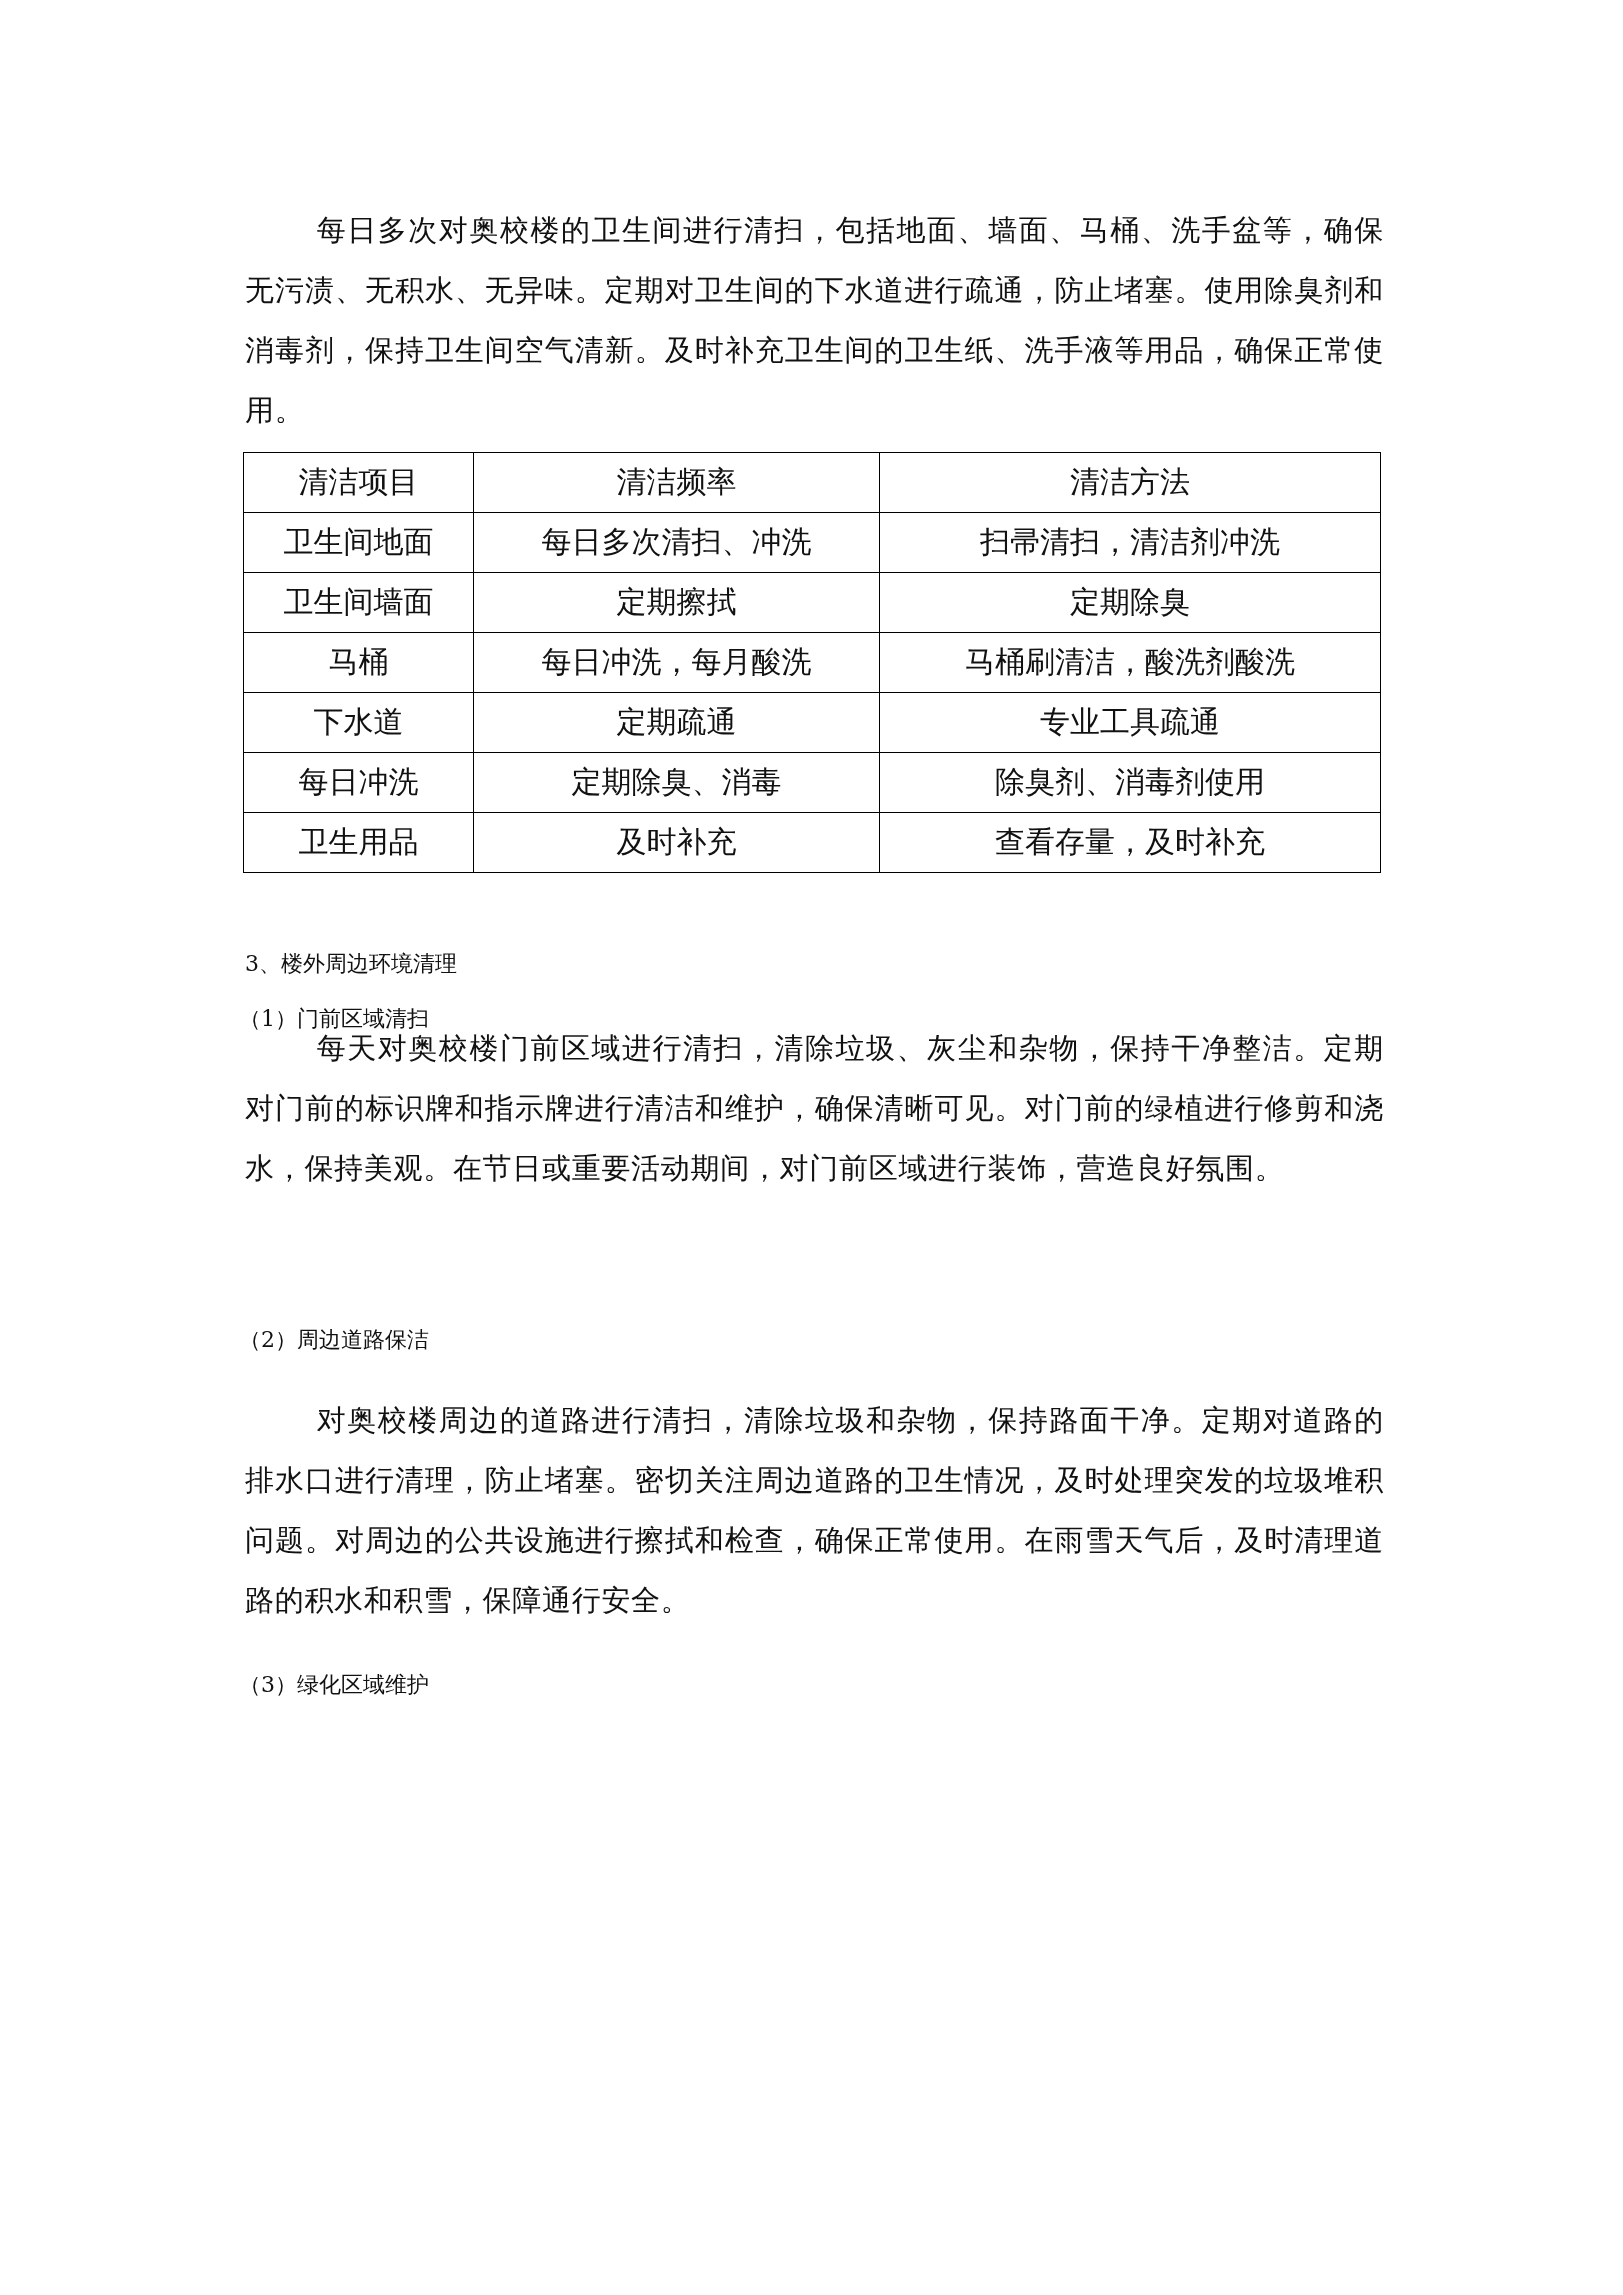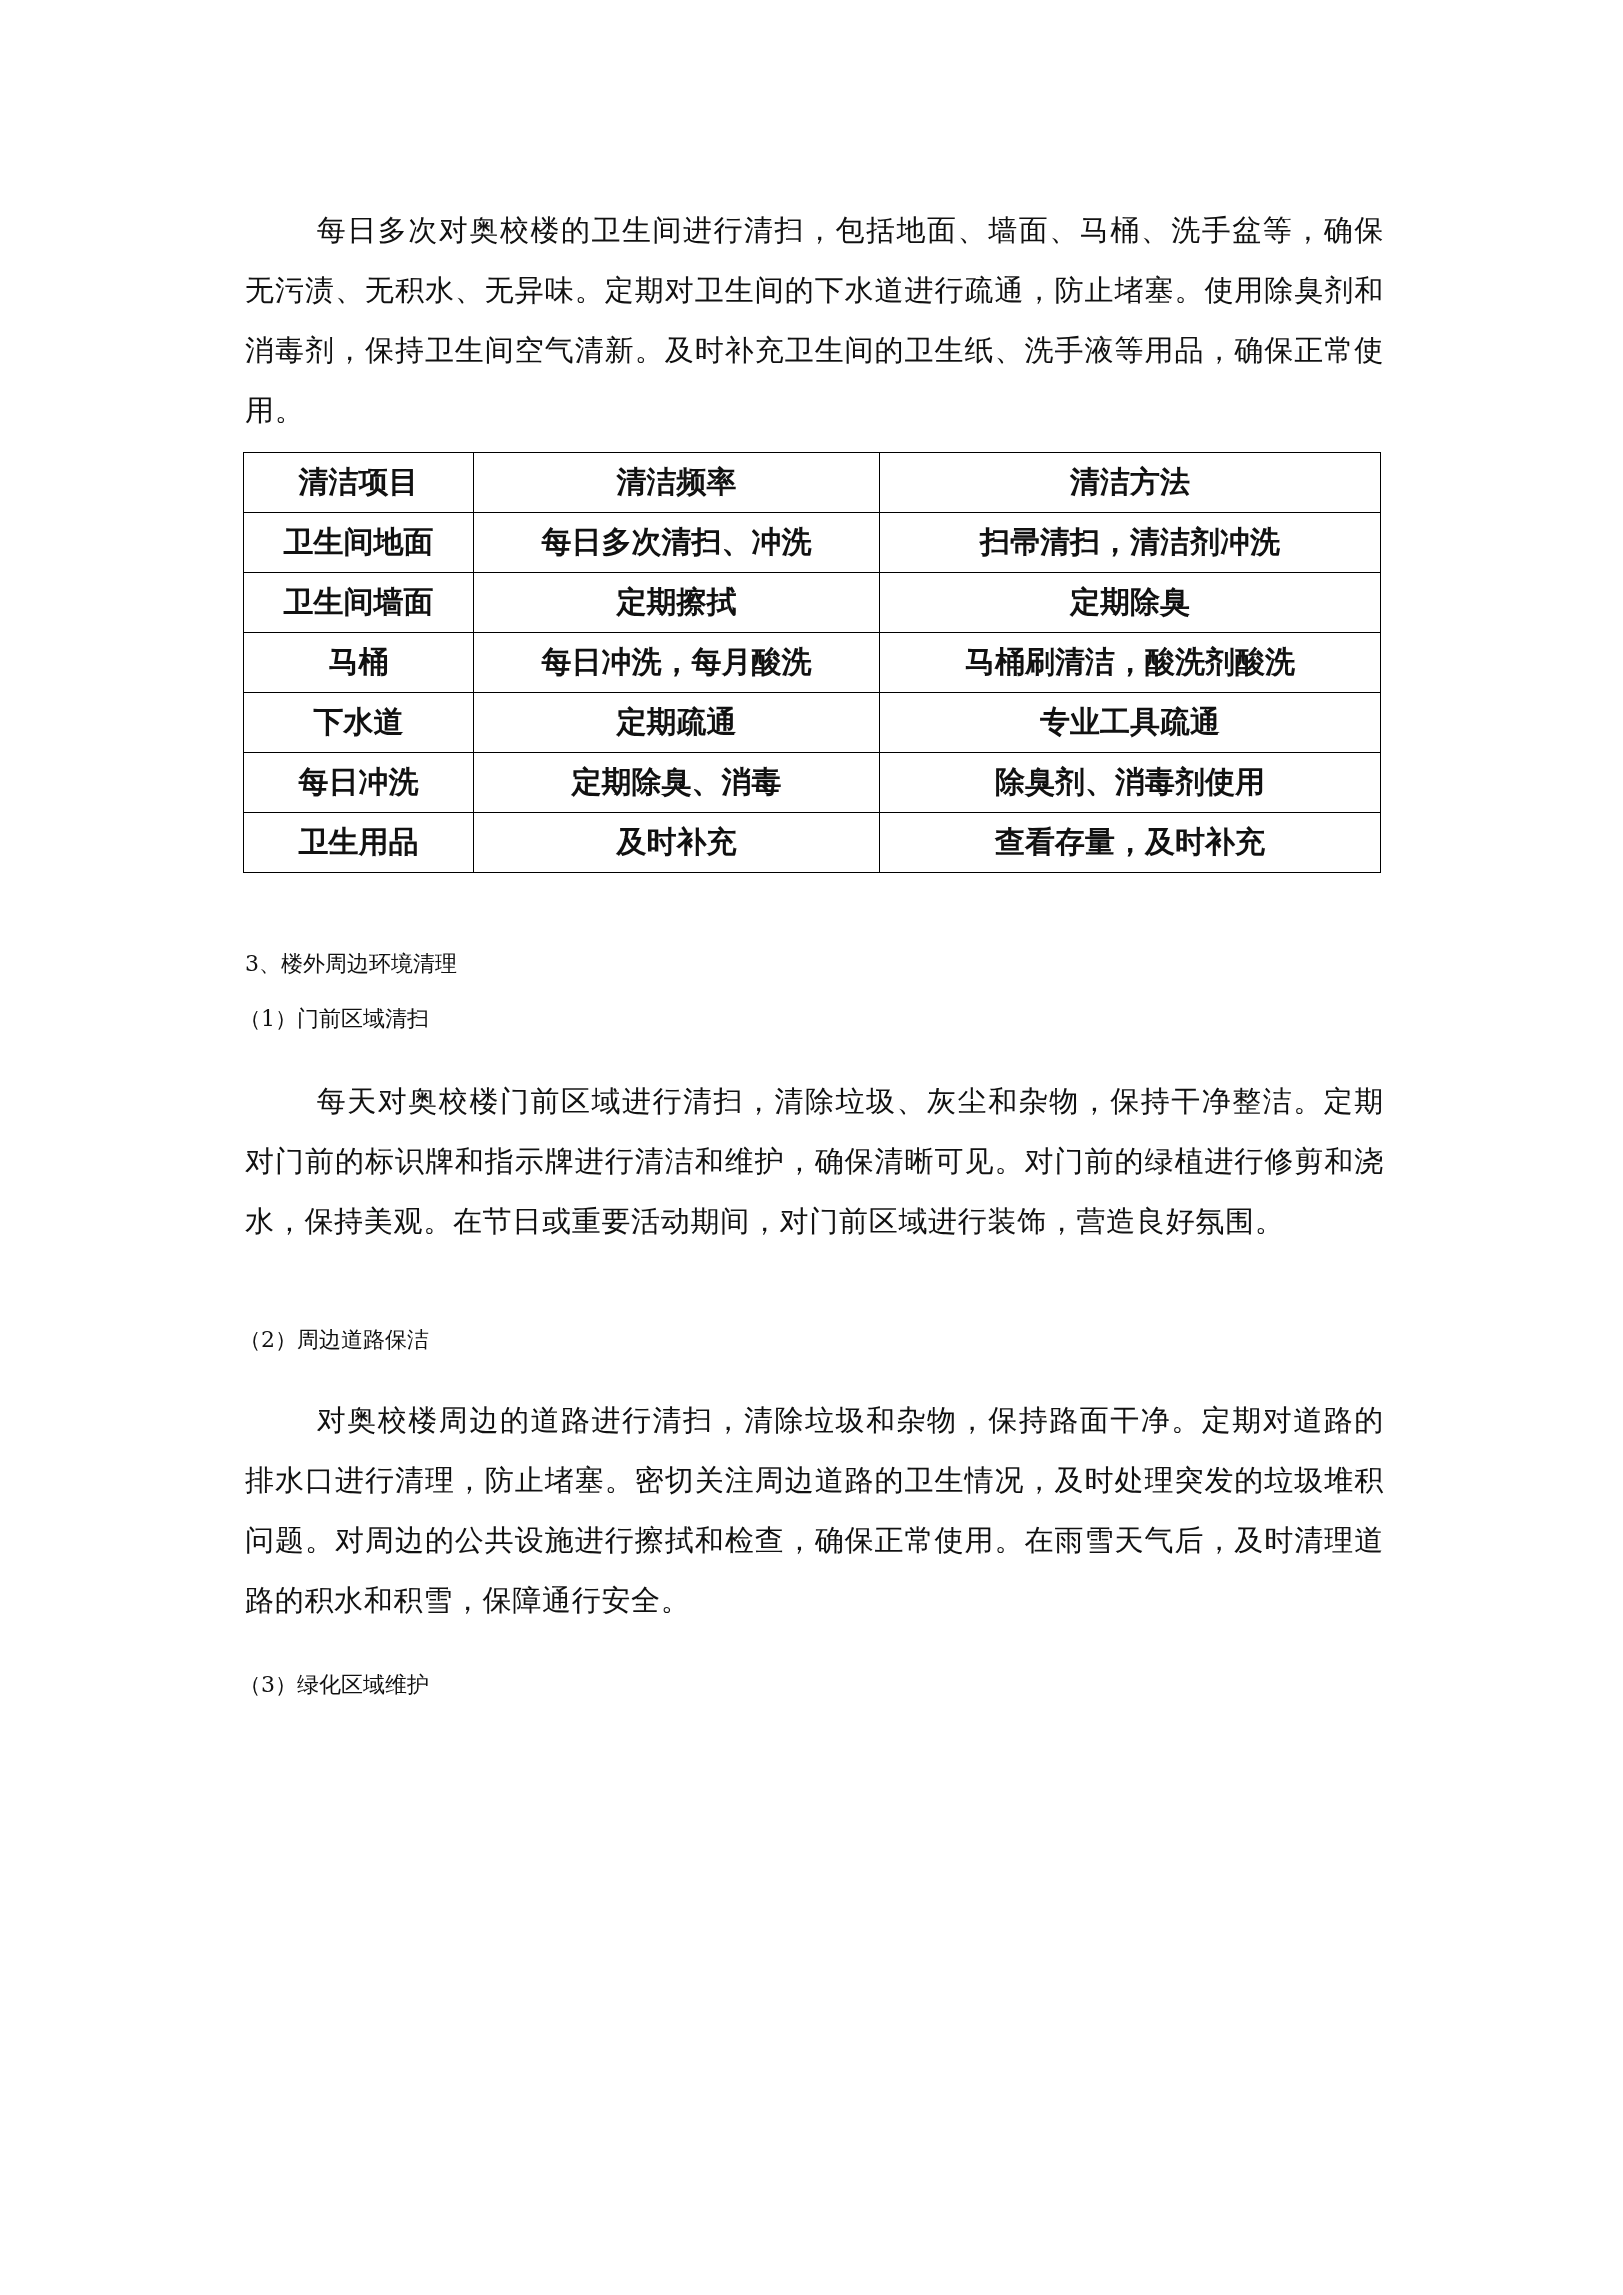--- a/index.html
+++ b/index.html
@@ -5,21 +5,21 @@
   html, body { margin: 0; padding: 0; background: #ffffff; }
   body { width: 1623px; height: 2295px; position: relative; overflow: hidden;
          font-family: "DejaVu Serif", "Liberation Serif", serif; color: #111; }
   .page { position: absolute; left: 0; top: 0; width: 1623px; height: 2295px; }
   .para { position: absolute; left: 245px; width: 1139px; font-size: 29px; line-height: 60px;
           text-align: justify; letter-spacing: 0.7px; margin: 0; }
   .para .indent { display: inline-block; width: 71px; }
   .heading { position: absolute; left: 245px; font-size: 22px; line-height: 39px; margin: 0; }
   table.grid { position: absolute; border-collapse: collapse; table-layout: fixed; }
   table.grid td { border: 1.6px solid #000; text-align: center; vertical-align: middle;
-                  font-size: 30px; padding: 0; font-weight: bold; }
+                  font-size: 30px; padding: 0; }
   table.grid td.thin-left { border-left-width: 1px; }
 </style>
 </head>
 <body>
 
 <div class="page">
 
   <p class="para" style="top:200px;"><span class="indent"></span><span>每日多次对奥校楼的卫生间进行清扫，包括地面、墙面、马桶、洗手盆等，确保无污渍、无积水、无异味。定期对卫生间的下水道进行疏通，防止堵塞。使用除臭剂和消毒剂，保持卫生间空气清新。及时补充卫生间的卫生纸、洗手液等用品，确保正常使用。</span></p>
 
   <table class="grid" style="left:243px; top:452px; width:1137px;">
@@ -63,21 +63,21 @@
       <td>卫生用品</td>
       <td class="thin-left">及时补充</td>
       <td class="thin-left">查看存量，及时补充</td>
     </tr>
   </tbody>
     </table>
 
   <p class="heading" style="top:944px;">3、楼外周边环境清理</p>
   <p class="heading" style="top:999px; left:239px;">（1）门前区域清扫</p>
 
-  <p class="para" style="top:1071px;"><span class="indent"></span><span>每天对奥校楼门前区域进行清扫，清除垃圾、灰尘和杂物，保持干净整洁。定期对门前的标识牌和指示牌进行清洁和维护，确保清晰可见。对门前的绿植进行修剪和浇水，保持美观。在节日或重要活动期间，对门前区域进行装饰，营造良好氛围。</span></p>
+  <p class="para" style="top:1018px;"><span class="indent"></span><span>每天对奥校楼门前区域进行清扫，清除垃圾、灰尘和杂物，保持干净整洁。定期对门前的标识牌和指示牌进行清洁和维护，确保清晰可见。对门前的绿植进行修剪和浇水，保持美观。在节日或重要活动期间，对门前区域进行装饰，营造良好氛围。</span></p>
 
   <p class="heading" style="top:1320px; left:239px;">（2）周边道路保洁</p>
 
   <p class="para" style="top:1390px;"><span class="indent"></span><span>对奥校楼周边的道路进行清扫，清除垃圾和杂物，保持路面干净。定期对道路的排水口进行清理，防止堵塞。密切关注周边道路的卫生情况，及时处理突发的垃圾堆积问题。对周边的公共设施进行擦拭和检查，确保正常使用。在雨雪天气后，及时清理道路的积水和积雪，保障通行安全。</span></p>
 
   <p class="heading" style="top:1665px; left:239px;">（3）绿化区域维护</p>
 
 
 
 </div>

